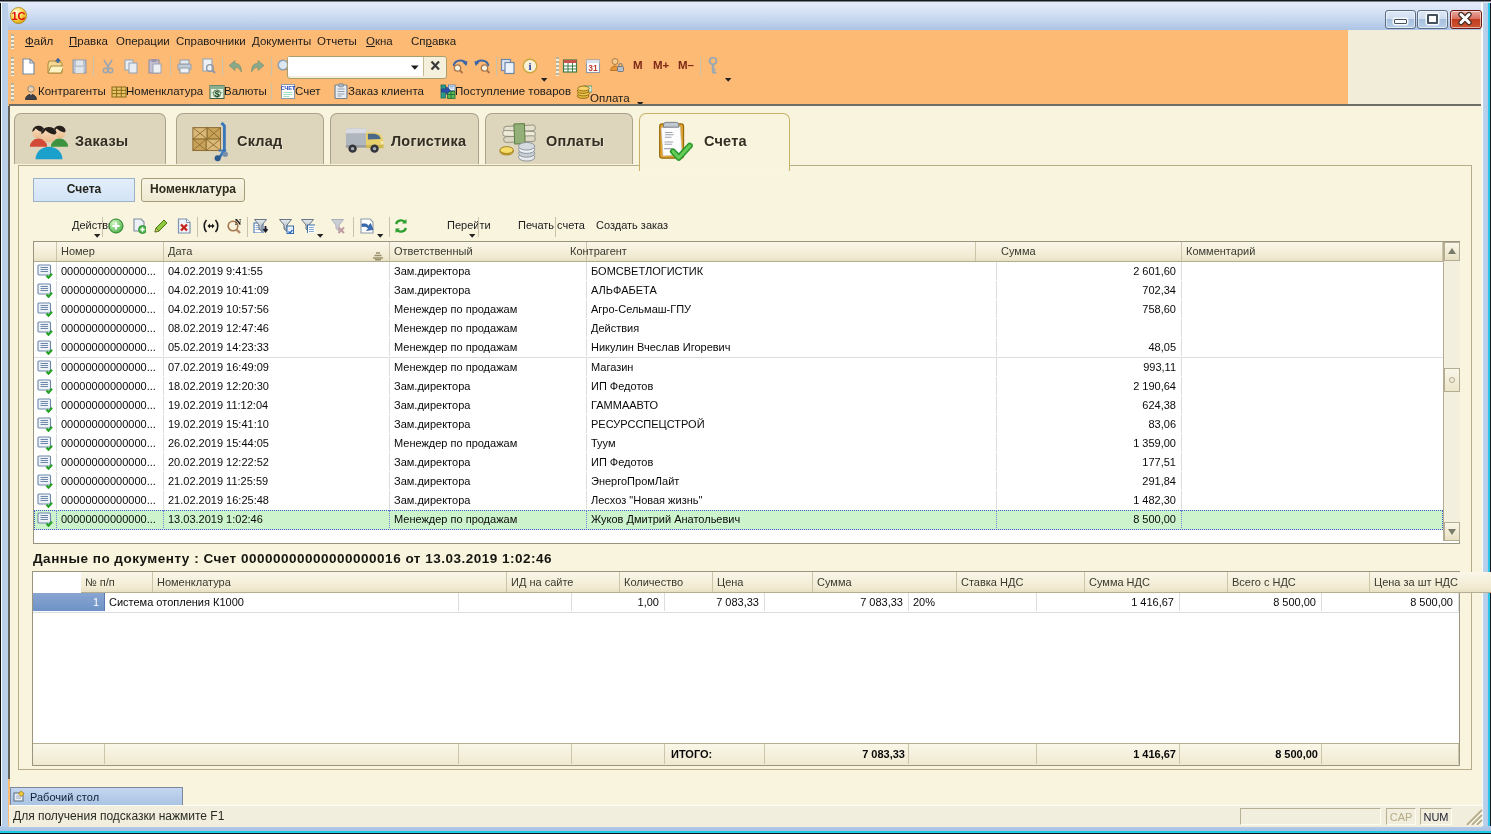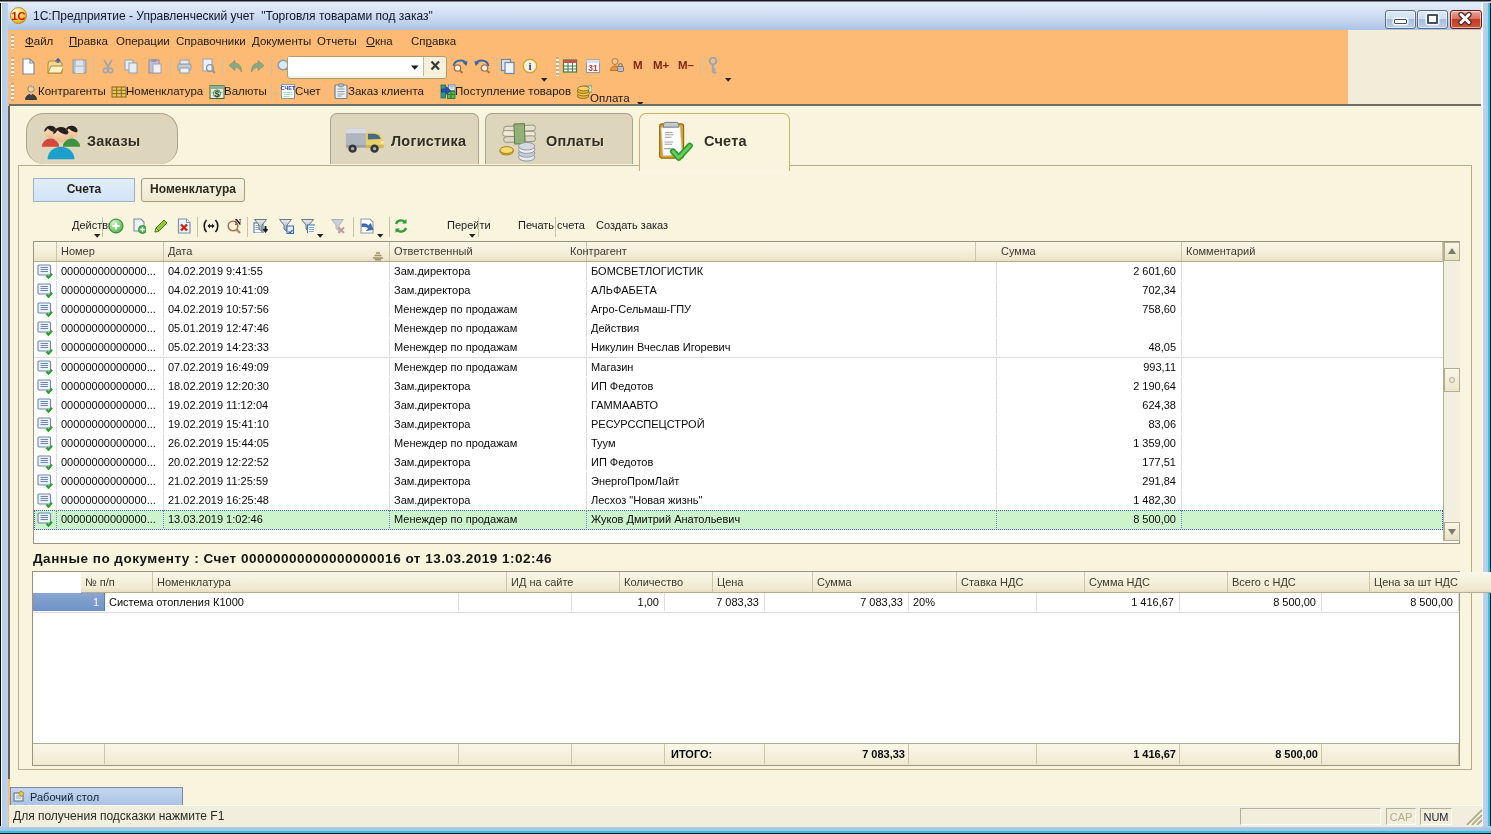--- a/index.html
+++ b/index.html
@@ -83,21 +83,20 @@
           <radialGradient id="icg" cx="35%" cy="30%" r="75%">
             <stop offset="0" stop-color="#fffbe8"></stop>
             <stop offset="55%" stop-color="#ffd94d"></stop>
             <stop offset="100%" stop-color="#d8a410"></stop>
           </radialGradient>
         </defs>
     <circle cx="8.5" cy="8.5" r="8" fill="url(#icg)" stroke="#a87f10" stroke-width="0.8"></circle>
     <text x="8.5" y="12.5" font-family="Liberation Sans" font-size="11" font-weight="bold" fill="#e00e0e" text-anchor="middle">1С</text>
    </svg>
   </div>
-  <div id="title-text" class="abs">1С:Предприятие - Управленческий учет  "Торговля товарами под заказ"</div>
   <div id="btnmin" class="abs winbtn">
       <div class="glyphmin abs"></div>
     </div>
   <div id="btnmax" class="abs winbtn">
       <div class="glyphmax abs"></div>
     </div>
   <div id="btncls" class="abs winbtn">
    <svg width="28" height="15" viewBox="0 0 28 15" style="position:absolute;left:0;top:0">
     <path d="M10 3.5 L18 11.5 M18 3.5 L10 11.5" stroke="#4a3028" stroke-width="5.4" fill="none" stroke-linecap="round"></path>
     <path d="M10 3.5 L18 11.5 M18 3.5 L10 11.5" stroke="#fdfdfd" stroke-width="3" fill="none" stroke-linecap="round"></path>
@@ -283,21 +282,21 @@
           <ellipse cx="7.5" cy="5.5" rx="5.8" ry="2.4" fill="#f6d268" stroke="#8a6a14" stroke-width=".9"></ellipse>
         </svg></div>
 <div class="tb-label" style="left:590px;top:4px;margin-top:7px;">Оплата</div>
 <div class="abs" style="left:636px;top:12px;width:8px;height:7px;"><svg width="8" height="7">
           <path d="M1 2 l3.2 3.8 L7.4 2 z" fill="#222"></path>
         </svg></div>
     </div>
   <div id="divider" class="abs"></div>
 <div class="abs" style="left:8px;top:106px;width:2px;height:673px;background:#64645c;"></div>
   <div id="workspace" class="abs">
-    <div class="tab" style="left:16px;width:150px;border-radius:18px;">
+    <div class="tab" style="left:4px;width:150px;">
         <div class="abs" style="left:13px;top:6px;width:42px;height:42px;"><svg width="42" height="42" viewBox="0 0 44 44">
             <defs>
               <linearGradient id="sh1" x1="0" y1="0" x2="0" y2="1">
                 <stop offset="0" stop-color="#fce4c8"></stop>
                 <stop offset="1" stop-color="#eab98a"></stop>
               </linearGradient>
             </defs>
 <g>
               <circle cx="11" cy="13" r="6.5" fill="url(#sh1)"></circle>
               <path d="M4.5 12.5 a6.5 6 0 0 1 13 -1 l-1.5 1.5 a13 13 0 0 1 -8 -4 a8 8 0 0 1 -3.5 3.5z" fill="#26201c"></path>
@@ -308,20 +307,36 @@
               <path d="M26.5 12.5 a6.5 6 0 0 1 13 -1 l-1.5 1.5 a13 13 0 0 1 -8 -4 a8 8 0 0 1 -3.5 3.5z" fill="#26201c"></path>
               <path d="M24 28 a9 8.5 0 0 1 18 0 z" fill="#3f9340"></path>
             </g>
 <g>
               <circle cx="22" cy="15.5" r="8.2" fill="url(#sh1)"></circle>
               <path d="M13.8 15 a8.2 7.6 0 0 1 16.2 -1.8 l-1.6 2 a16 16 0 0 1 -10 -4.5 a10 10 0 0 1 -4.6 4.3z" fill="#26201c"></path>
               <path d="M8 41 a14 13 0 0 1 28 0 z" fill="#1ba0cc"></path>
             </g>
           </svg></div>
         <div class="cap" style="left:60px;">Заказы</div>
+      </div>
+<div class="tab" style="left:166px;width:146px;">
+        <div class="abs" style="left:13px;top:6px;width:42px;height:42px;"><svg width="42" height="42" viewBox="0 0 44 44">
+            <g stroke="#8a6a2e" stroke-width="1">
+              <rect x="3" y="8" width="15" height="12" fill="#d9b878"></rect>
+              <rect x="18" y="8" width="14" height="12" fill="#c8a258"></rect>
+              <rect x="3" y="20" width="14" height="12" fill="#c8a258"></rect>
+              <rect x="17" y="20" width="15" height="12" fill="#d9b878"></rect>
+<path d="M3 8 l15 12 M18 8 l-15 12 M18 8 l14 12 M32 8 l-14 12 M3 20 l14 12 M17 20 l-14 12 M17 20 l15 12 M32 20 l-15 12" stroke-width=".9"></path>
+            </g>
+<path d="M33 3 l3 3 v26 l-5 7" fill="none" stroke="#3a76b8" stroke-width="3"></path>
+            <circle cx="29" cy="40" r="3.2" fill="#2c5a8c"></circle>
+            <circle cx="37" cy="36" r="2.8" fill="#7890a8"></circle>
+            <path d="M30 32 h8" stroke="#3a76b8" stroke-width="2"></path>
+          </svg></div>
+        <div class="cap" style="left:60px;">Склад</div>
       </div>
 <div class="tab" style="left:320px;width:147px;">
         <div class="abs" style="left:13px;top:6px;width:42px;height:42px;"><svg width="42" height="42" viewBox="0 0 44 44">
             <path d="M2 12 a3 3 0 0 1 3 -3 h18 v17 H2 z" fill="#b0b6be"></path>
             <path d="M2 12 a3 3 0 0 1 3 -3 h18 v5 H2 z" fill="#d8dce2"></path>
 <path d="M23 13 h9 a10 10 0 0 1 9 7 l.5 6 h-18.5 z" fill="#e8d06a"></path>
             <path d="M25 14.5 h6.5 a8 8 0 0 1 7 5.5 l-13.5 .5 z" fill="#4a6888"></path>
 <path d="M23 26 h18.5 v3.5 h-18.5 z" fill="#d0b84e"></path>
             <path d="M2 26 h21 v3 H2 z" fill="#989ea6"></path>
 <circle cx="9" cy="30" r="4.4" fill="#34343c"></circle>
@@ -526,21 +541,21 @@
           </div>
 <div class="row" style="top:77px;">
             <div class="cell" style="left:0;width:23px;padding:0;">
               <div class="docico"><svg width="16" height="15" viewBox="0 0 16 15">
                   <rect x="1" y="1" width="12.5" height="10" rx="1" fill="#eef2f7" stroke="#6d87ab" stroke-width="1.1"></rect>
                   <path d="M3.5 3.5 h7.5 M3.5 5.5 h7.5 M3.5 7.5 h7.5" stroke="#6d87ab" stroke-width="1"></path>
                   <path d="M9.5 11.5 l2 2.2 l3.5 -4" fill="none" stroke="#28a228" stroke-width="2.2"></path>
                 </svg></div>
             </div>
             <div class="cell" style="left:23px;width:107px;">00000000000000...</div>
-            <div class="cell" style="left:130px;width:226px;">05.01.2019 12:47:46</div>
+            <div class="cell" style="left:130px;width:226px;">08.02.2019 12:47:46</div>
             <div class="cell" style="left:356px;width:197px;">Менеждер по продажам</div>
             <div class="cell" style="left:553px;width:410px;">Действия</div>
             <div class="cell r" style="left:963px;width:185px;"></div>
             <div class="cell" style="left:1148px;width:261px;border-right:none;"></div>
           </div>
 <div class="row" style="top:96px;">
             <div class="cell" style="left:0;width:23px;padding:0;">
               <div class="docico"><svg width="16" height="15" viewBox="0 0 16 15">
                   <rect x="1" y="1" width="12.5" height="10" rx="1" fill="#eef2f7" stroke="#6d87ab" stroke-width="1.1"></rect>
                   <path d="M3.5 3.5 h7.5 M3.5 5.5 h7.5 M3.5 7.5 h7.5" stroke="#6d87ab" stroke-width="1"></path>

